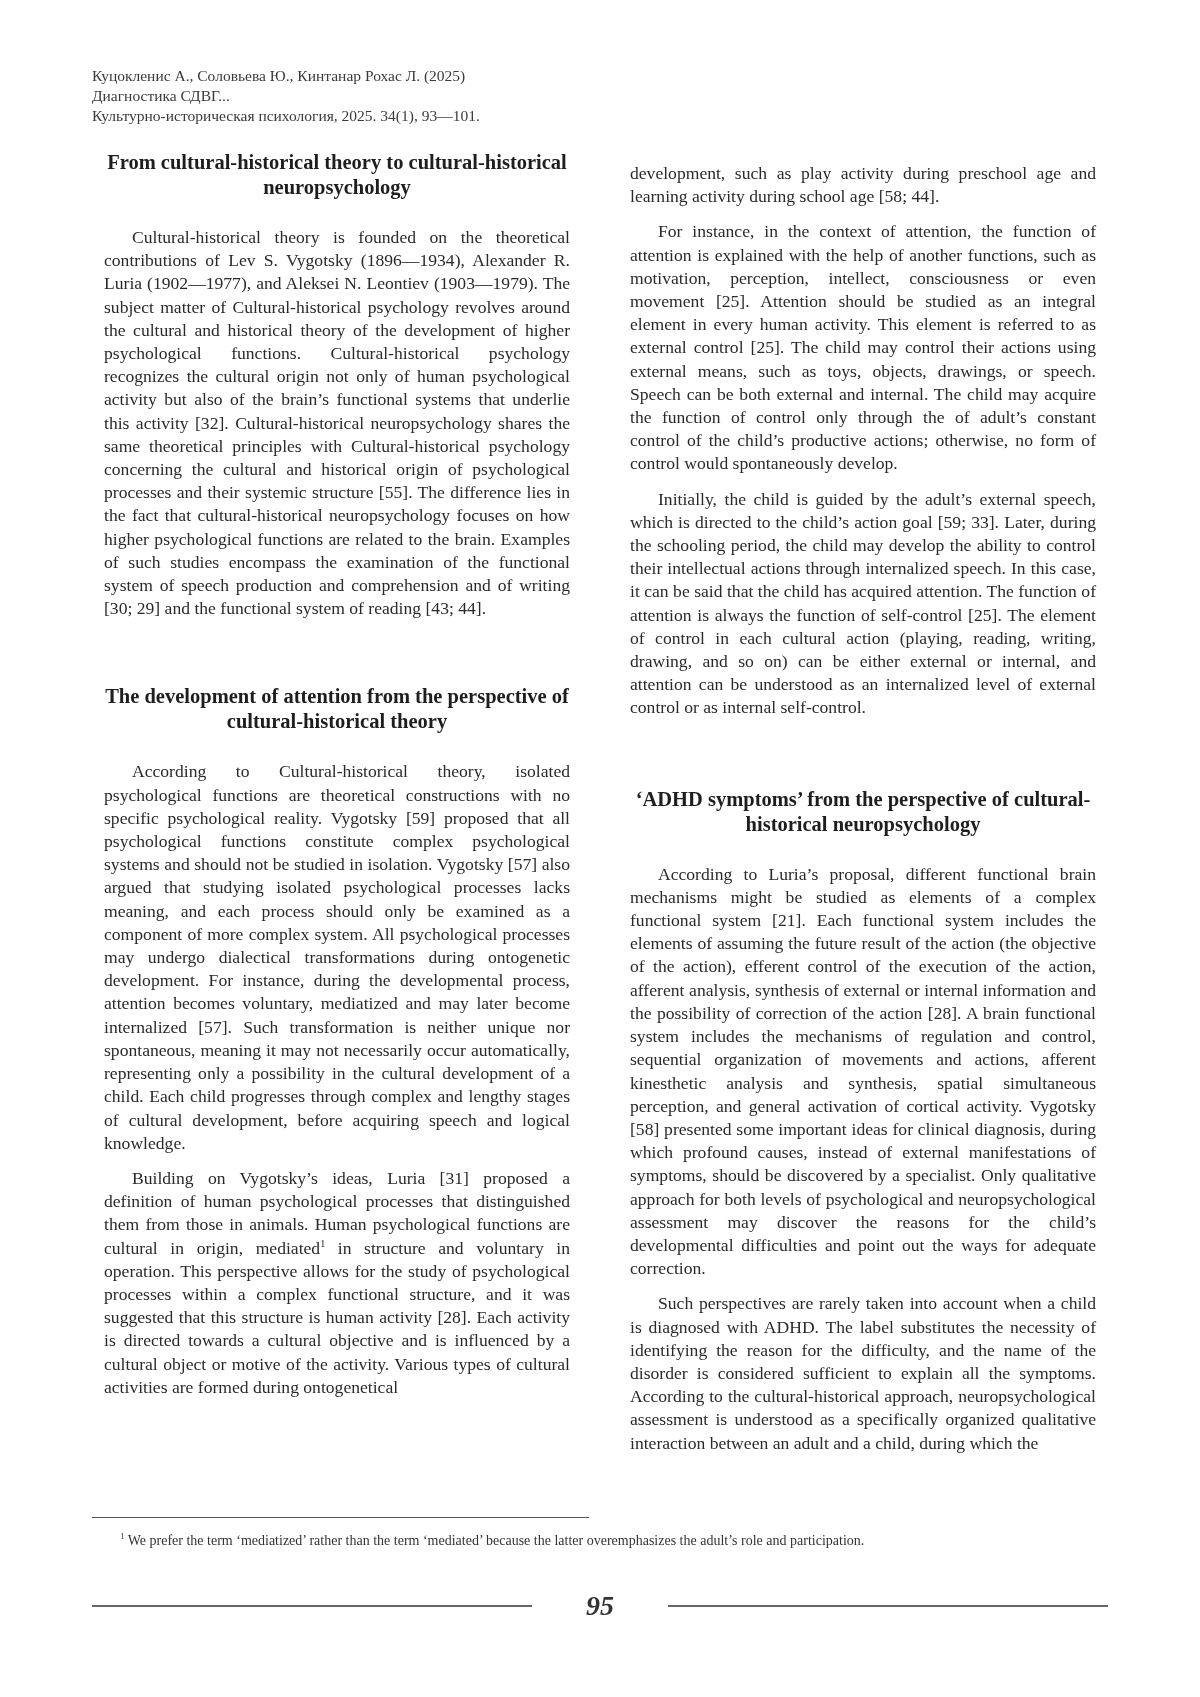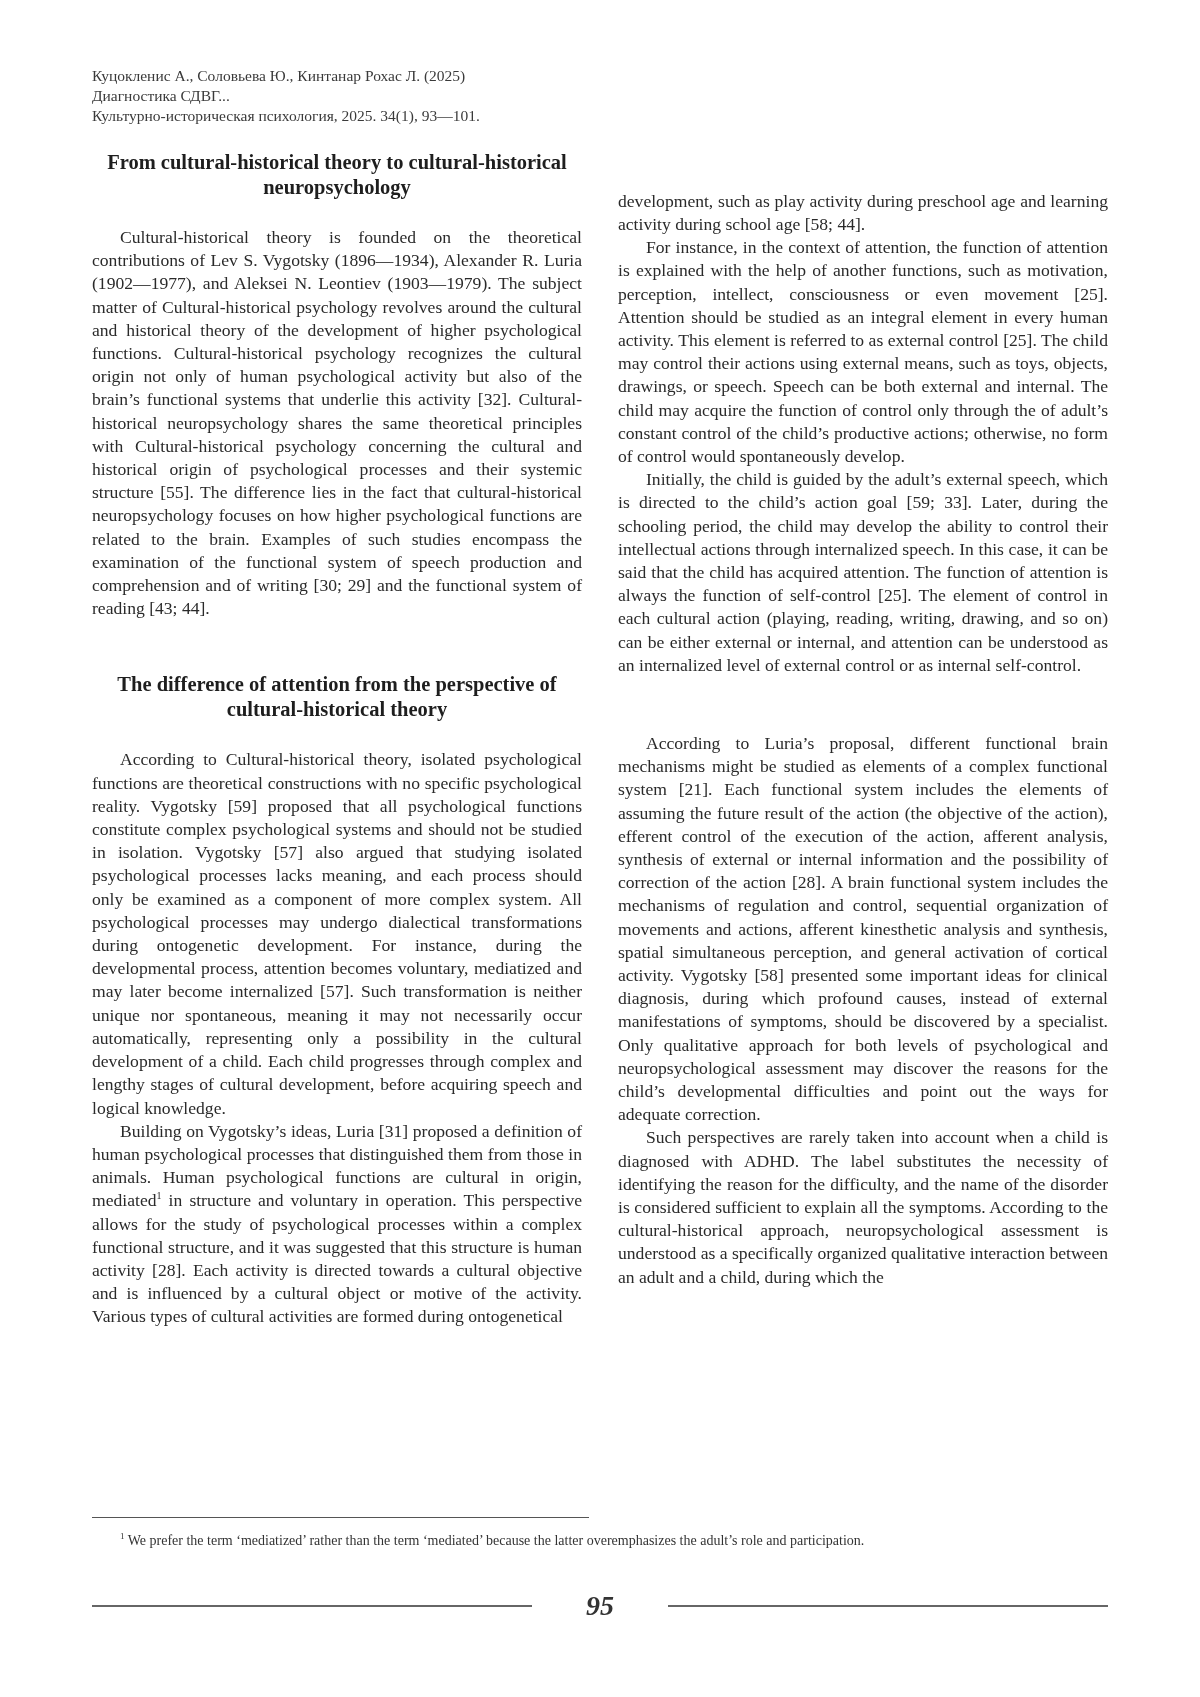--- a/index.html
+++ b/index.html
@@ -11,30 +11,30 @@
   .running-head {
     position: absolute; top: 66px; left: 92px; right: 92px;
     display: flex; 
     font-size: 15.5px; line-height: 20px; color: #3a3a3a;
   }
   .rh-left { text-align: left; }
   .rh-right { text-align: right; }
   .rh-line { display: block; white-space: nowrap; }
   .columns {
     position: absolute; top: 150px; left: 92px; width: 1016px;
-    display: flex; justify-content: space-between; align-items: center;
+    display: flex; justify-content: space-between;
   }
   .col { width: 490px; }
   h2.section-heading {
     font-family: "Liberation Serif", "DejaVu Serif", serif;
     font-weight: bold; font-size: 20.5px; line-height: 25px;
     text-align: center; margin: 0 0 26px 0; color: #1e1e1e;
   }
   p.body {
-    font-size: 17.6px; line-height: 23.2px; margin: 0;
+    font-size: 17.6px; line-height: 23.2px; margin: 12px;
     text-align: justify; text-indent: 28px; hyphens: auto;
   }
   p.body.no-indent { text-indent: 0; }
   .gap-section { height: 52px; }
   .gap-section-right { height: 55px; }
   sup.fn-mark { font-size: 10px; vertical-align: super; line-height: 0; }
   .footnote-rule {
     position: absolute; top: 1517px; left: 92px; width: 497px;
     border-top: 1.5px solid #555;
   }
@@ -63,32 +63,33 @@
   </div>
 </header>
 
 <main class="columns">
   <section class="col">
     <h2 class="section-heading">From cultural-historical theory to cultural-historical neuropsychology</h2>
     <p class="body">Cultural-historical theory is founded on the theoretical contributions of Lev S. Vygotsky (1896—1934), Alexander R. Luria (1902—1977), and Aleksei N. Leontiev (1903—1979). The subject matter of Cultural-historical psychology revolves around the cultural and historical theory of the development of higher psychological functions. Cultural-historical psychology recognizes the cultural origin not only of human psychological activity but also of the brain’s functional systems that underlie this activity [32]. Cultural-historical neuropsychology shares the same theoretical principles with Cultural-historical psychology concerning the cultural and historical origin of psychological processes and their systemic structure [55]. The difference lies in the fact that cultural-historical neuropsychology focuses on how higher psychological functions are related to the brain. Examples of such studies encompass the examination of the functional system of speech production and comprehension and of writing [30; 29] and the functional system of reading [43; 44].</p>
 
     <div class="gap-section"></div>
 
-    <h2 class="section-heading">The difference of attention from the perspective of cultural-historical theory</h2>
+    <h2 class="section-heading">The development of attention from the perspective of cultural-historical theory</h2>
     <p class="body">According to Cultural-historical theory, isolated psychological functions are theoretical constructions with no specific psychological reality. Vygotsky [59] proposed that all psychological functions constitute complex psychological systems and should not be studied in isolation. Vygotsky [57] also argued that studying isolated psychological processes lacks meaning, and each process should only be examined as a component of more complex system. All psychological processes may undergo dialectical transformations during ontogenetic development. For instance, during the developmental process, attention becomes voluntary, mediatized and may later become internalized [57]. Such transformation is neither unique nor spontaneous, meaning it may not necessarily occur automatically, representing only a possibility in the cultural development of a child. Each child progresses through complex and lengthy stages of cultural development, before acquiring speech and logical knowledge.</p>
     <p class="body"><span>Building on Vygotsky’s ideas, Luria [31] proposed a definition of human psychological processes that distinguished them from those in animals. Human psychological functions are cultural in origin, mediated</span><sup class="fn-mark">1</sup> <span>in structure and voluntary in operation. This perspective allows for the study of psychological processes within a complex functional structure, and it was suggested that this structure is human activity [28]. Each activity is directed towards a cultural objective and is influenced by a cultural object or motive of the activity. Various types of cultural activities are formed during ontogenetical</span></p>
   </section>
 
   <section class="col">
     <p class="body no-indent">development, such as play activity during preschool age and learning activity during school age [58; 44].</p>
     <p class="body">For instance, in the context of attention, the function of attention is explained with the help of another functions, such as motivation, perception, intellect, consciousness or even movement [25]. Attention should be studied as an integral element in every human activity. This element is referred to as external control [25]. The child may control their actions using external means, such as toys, objects, drawings, or speech. Speech can be both external and internal. The child may acquire the function of control only through the of adult’s constant control of the child’s productive actions; otherwise, no form of control would spontaneously develop.</p>
     <p class="body">Initially, the child is guided by the adult’s external speech, which is directed to the child’s action goal [59; 33]. Later, during the schooling period, the child may develop the ability to control their intellectual actions through internalized speech. In this case, it can be said that the child has acquired attention. The function of attention is always the function of self-control [25]. The element of control in each cultural action (playing, reading, writing, drawing, and so on) can be either external or internal, and attention can be understood as an internalized level of external control or as internal self-control.</p>
 
     <div class="gap-section-right"></div>
 
+    <h2 class="section-heading">‘ADHD symptoms’ from the perspective of cultural-historical neuropsychology</h2>
     <p class="body">According to Luria’s proposal, different functional brain mechanisms might be studied as elements of a complex functional system [21]. Each functional system includes the elements of assuming the future result of the action (the objective of the action), efferent control of the execution of the action, afferent analysis, synthesis of external or internal information and the possibility of correction of the action [28]. A brain functional system includes the mechanisms of regulation and control, sequential organization of movements and actions, afferent kinesthetic analysis and synthesis, spatial simultaneous perception, and general activation of cortical activity. Vygotsky [58] presented some important ideas for clinical diagnosis, during which profound causes, instead of external manifestations of symptoms, should be discovered by a specialist. Only qualitative approach for both levels of psychological and neuropsychological assessment may discover the reasons for the child’s developmental difficulties and point out the ways for adequate correction.</p>
     <p class="body">Such perspectives are rarely taken into account when a child is diagnosed with ADHD. The label substitutes the necessity of identifying the reason for the difficulty, and the name of the disorder is considered sufficient to explain all the symptoms. According to the cultural-historical approach, neuropsychological assessment is understood as a specifically organized qualitative interaction between an adult and a child, during which the</p>
   </section>
 </main>
 
 <div class="footnote-rule"></div>
 <div class="footnote">
   <sup>1</sup>
   <span>We prefer the term ‘mediatized’ rather than the term ‘mediated’ because the latter overemphasizes the adult’s role and participation.</span>
 </div>

